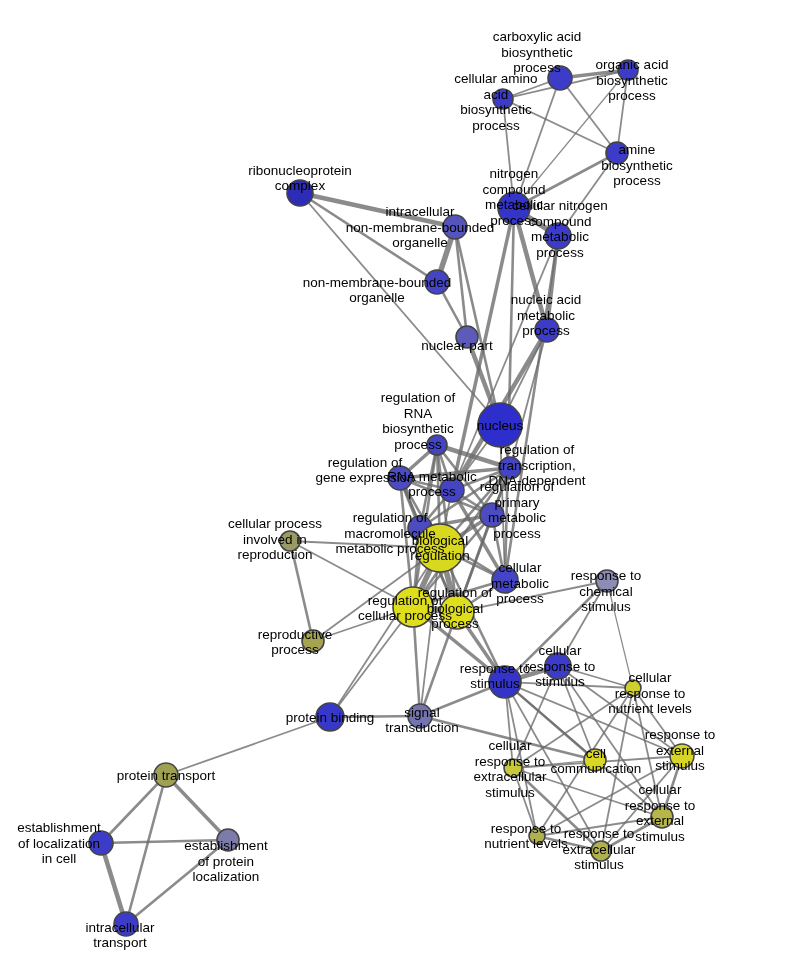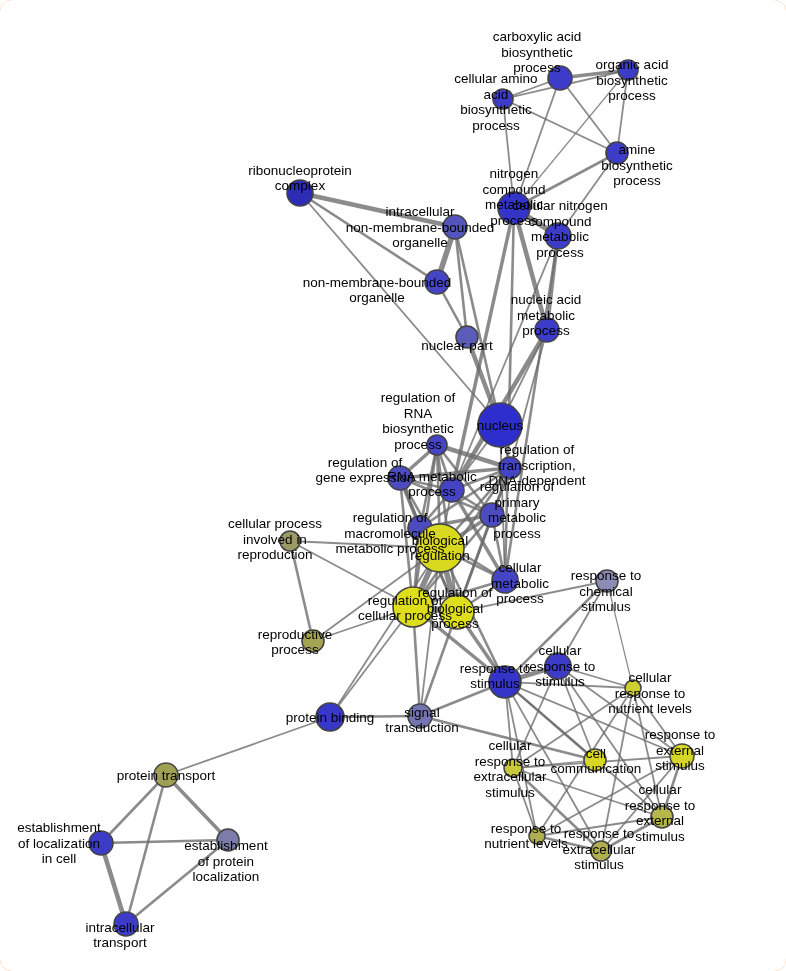--- a/index.html
+++ b/index.html
@@ -1,17 +1,17 @@
 <!DOCTYPE html>
 <html><head>
 <meta charset="utf-8">
 <style>
   html,body{margin:0;padding:0;background:#ffffff;}
   #page{position:relative;width:786px;height:971px;background:#f97316;overflow:hidden;
-        font-family:"Liberation Sans", sans-serif;border-radius:12px;}
+        font-family:"Liberation Sans", sans-serif;}
   svg{position:absolute;left:0;top:0;}
   .graph-label{pointer-events:none;}
 </style>
 </head>
 <body>
 
 <div id="page">
   <svg xmlns="http://www.w3.org/2000/svg" width="786" height="971" viewBox="0 0 786 971" style="background: rgb(255, 255, 255);">
     <g>
         <line x1="560" y1="78" x2="628" y2="70" stroke="#6a6a6a" stroke-width="3.5" stroke-opacity="0.78" stroke-linecap="round"></line>

